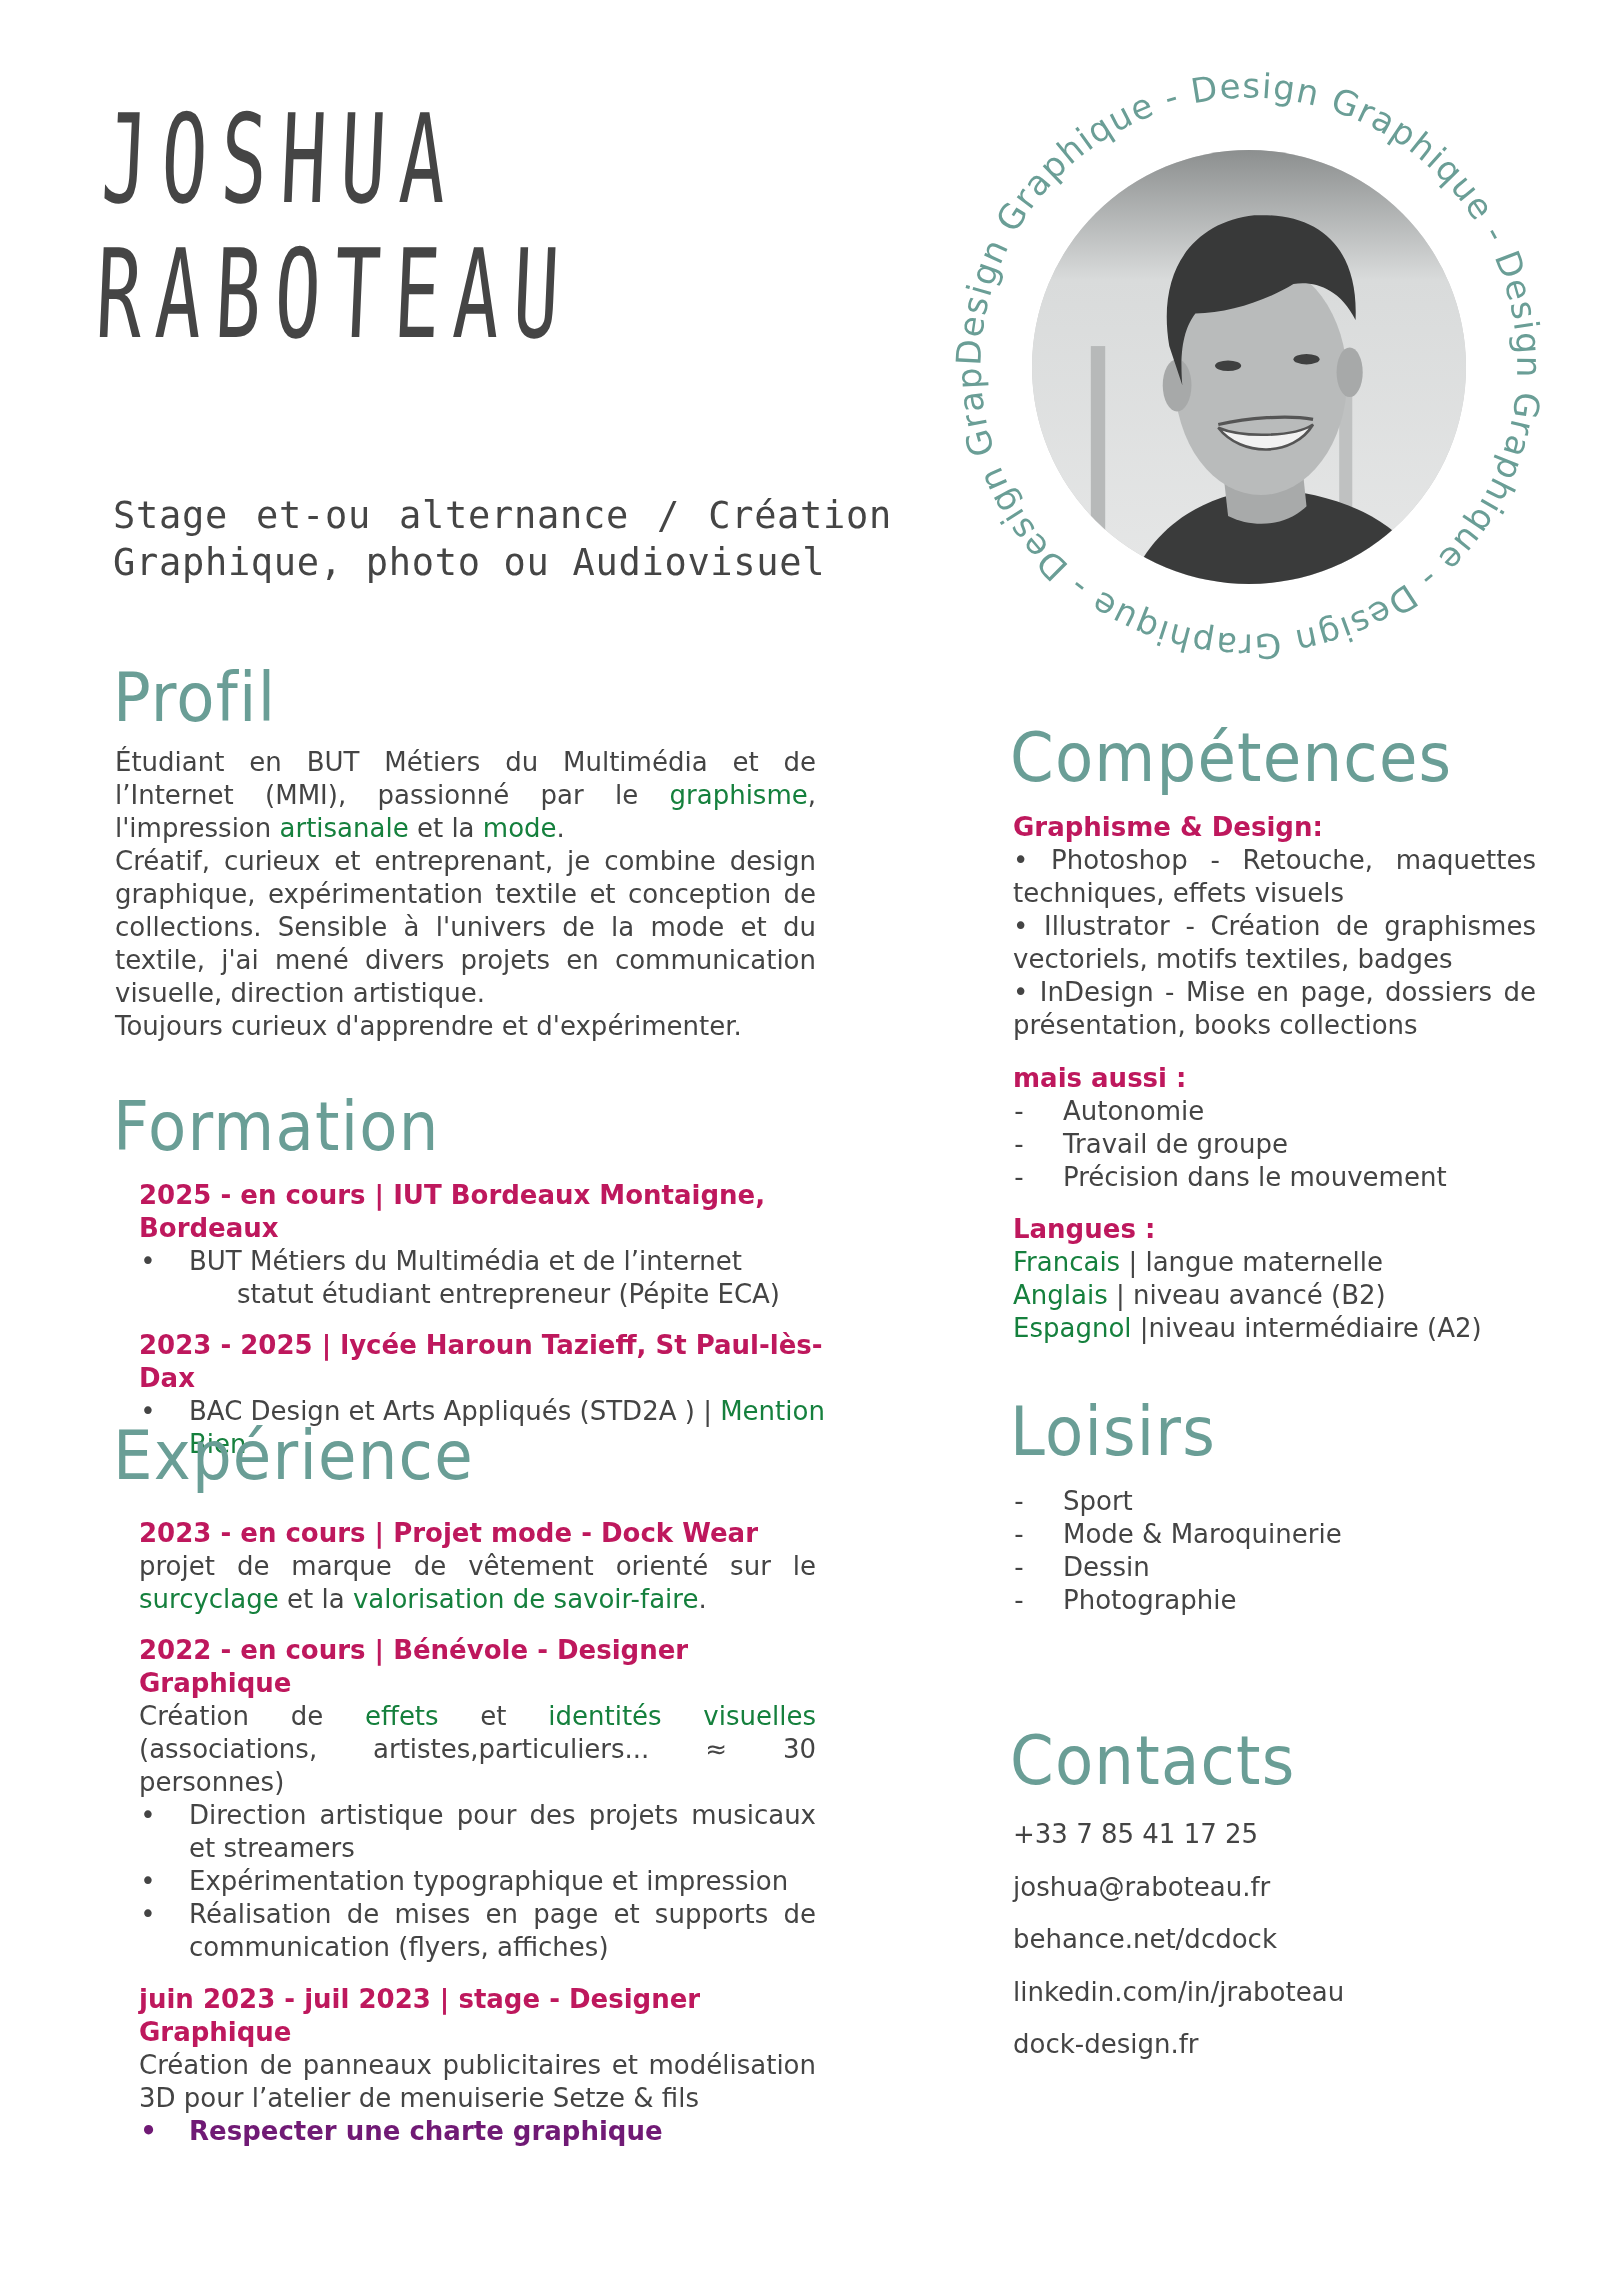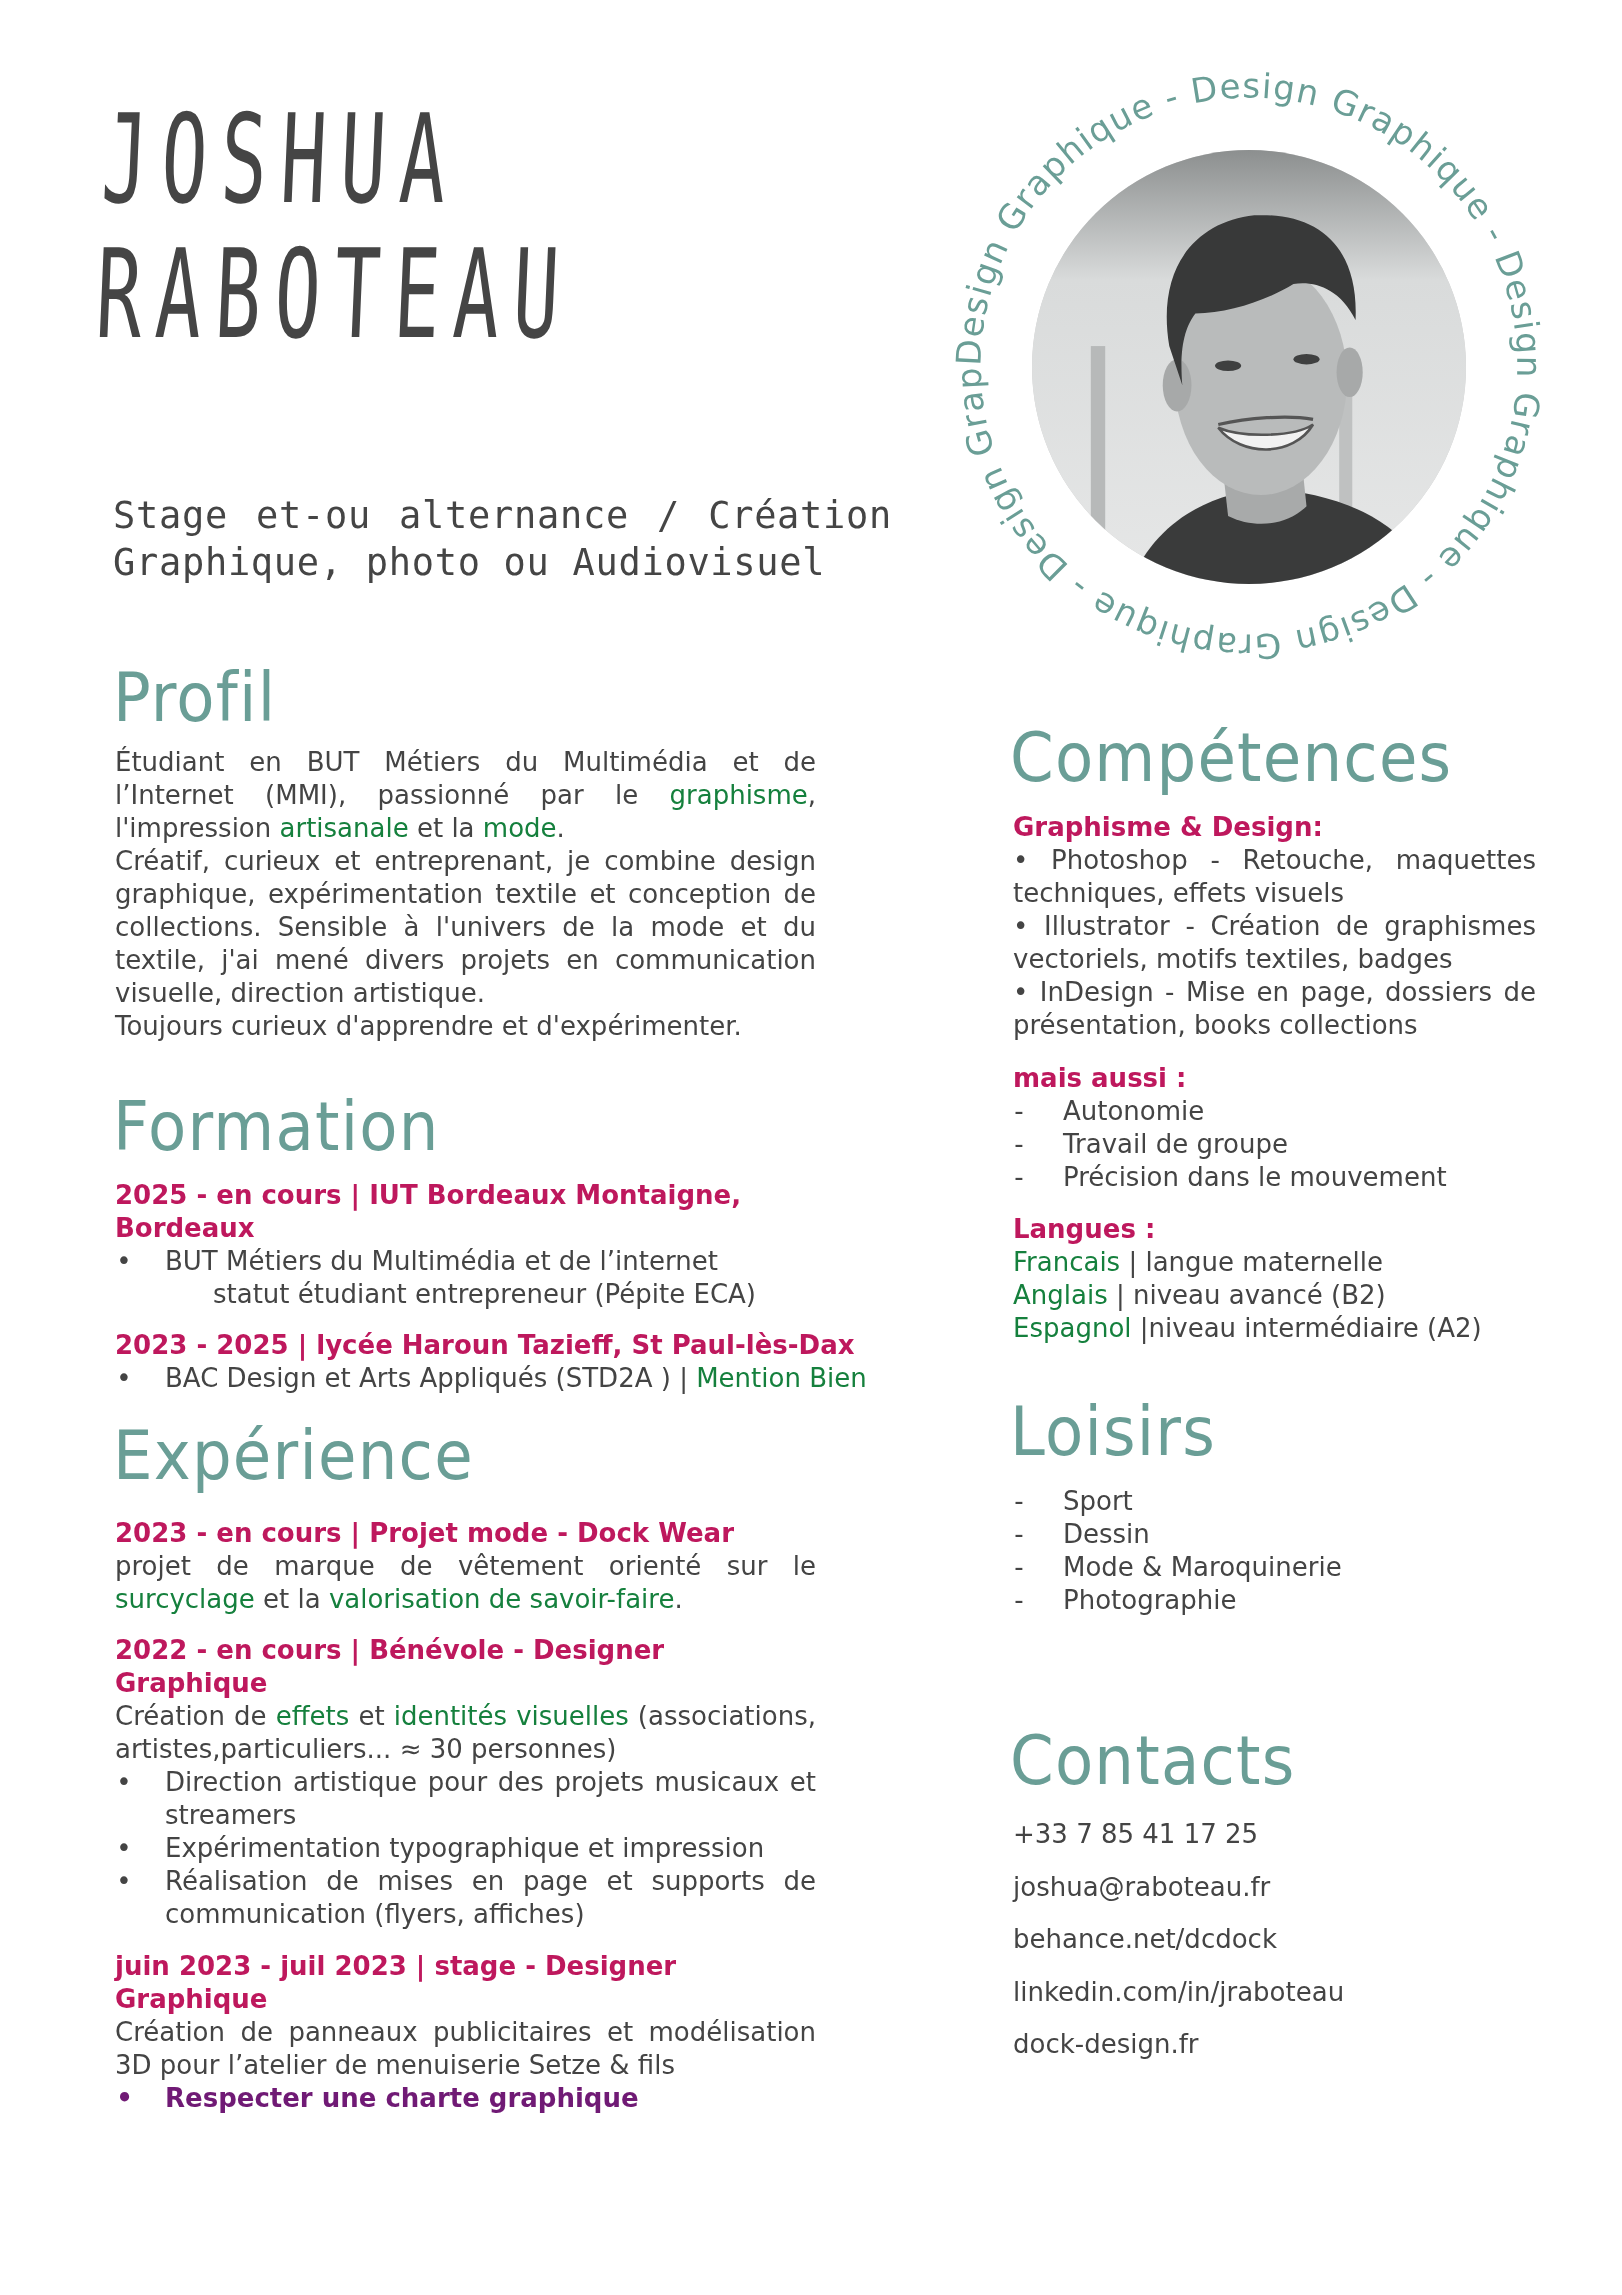--- a/index.html
+++ b/index.html
@@ -30,21 +30,21 @@
   .line { display: block; }
 
   ul.bullets { list-style: none; margin: 0; padding: 0; }
   ul.bullets li { position: relative; padding-left: 50px; }
   ul.bullets li::before { content: "•"; position: absolute; left: 1.3px; top: 0; }
   ul.bullets li.accent-li { color: #701a75; font-weight: bold; }
   ul.dashes { list-style: none; margin: 0; padding: 0; }
   ul.dashes li { position: relative; padding-left: 50px; }
   ul.dashes li::before { content: "-"; position: absolute; left: 1.3px; top: 0; }
 
-  .entry { margin-bottom: 18.3px; }
+  .entry { margin-bottom: 18.3px; margin-left: 24px; }
   .sub-indent { padding-left: 98px; display: block; }
 
   
   .photo-wrap { position: absolute; left: 948px; top: 65px; width: 602px; height: 602px; }
   .halo { position: absolute; left: 65px; top: 65px; width: 471px; height: 471px; border-radius: 50%;
           background: radial-gradient(circle, #ffffff 0%, #ffffff 86%, #d4e6e2 93%, #eaf3f1 100%); }
   .photo { position: absolute; left: 84px; top: 85px; width: 434px; height: 434px; border-radius: 50%;
            overflow: hidden; background: #cfcfcf; }
   .ring-svg { position: absolute; left: 0; top: 0; }
 
@@ -169,22 +169,22 @@
     <div class="bold" style="margin-top:19.6px;">Langues :</div>
     <div><span class="accent">Francais</span><span> | langue maternelle</span></div>
     <div><span class="accent">Anglais</span><span> | niveau avancé (B2)</span></div>
     <div><span class="accent">Espagnol</span><span> |niveau intermédiaire (A2)</span></div>
   </div>
 
   <h2 class="sec-title" style="left:1010px; top:1396px;">Loisirs</h2>
   <div class="block" style="left:1013px; top:1485px; width:523px;">
     <ul class="dashes">
       <li>Sport</li>
+      <li>Mode &amp; Maroquinerie</li>
       <li>Dessin</li>
-      <li>Mode &amp; Maroquinerie</li>
       <li>Photographie</li>
     </ul>
   </div>
 
   <h2 class="sec-title" style="left:1010px; top:1725px;">Contacts</h2>
   <div class="block contacts" style="left:1013px; top:1818px; width:523px;">
     <span class="line">+33 7 85 41 17 25</span>
     <span class="line">joshua@raboteau.fr</span>
     <span class="line">behance.net/dcdock</span>
     <span class="line">linkedin.com/in/jraboteau</span>

